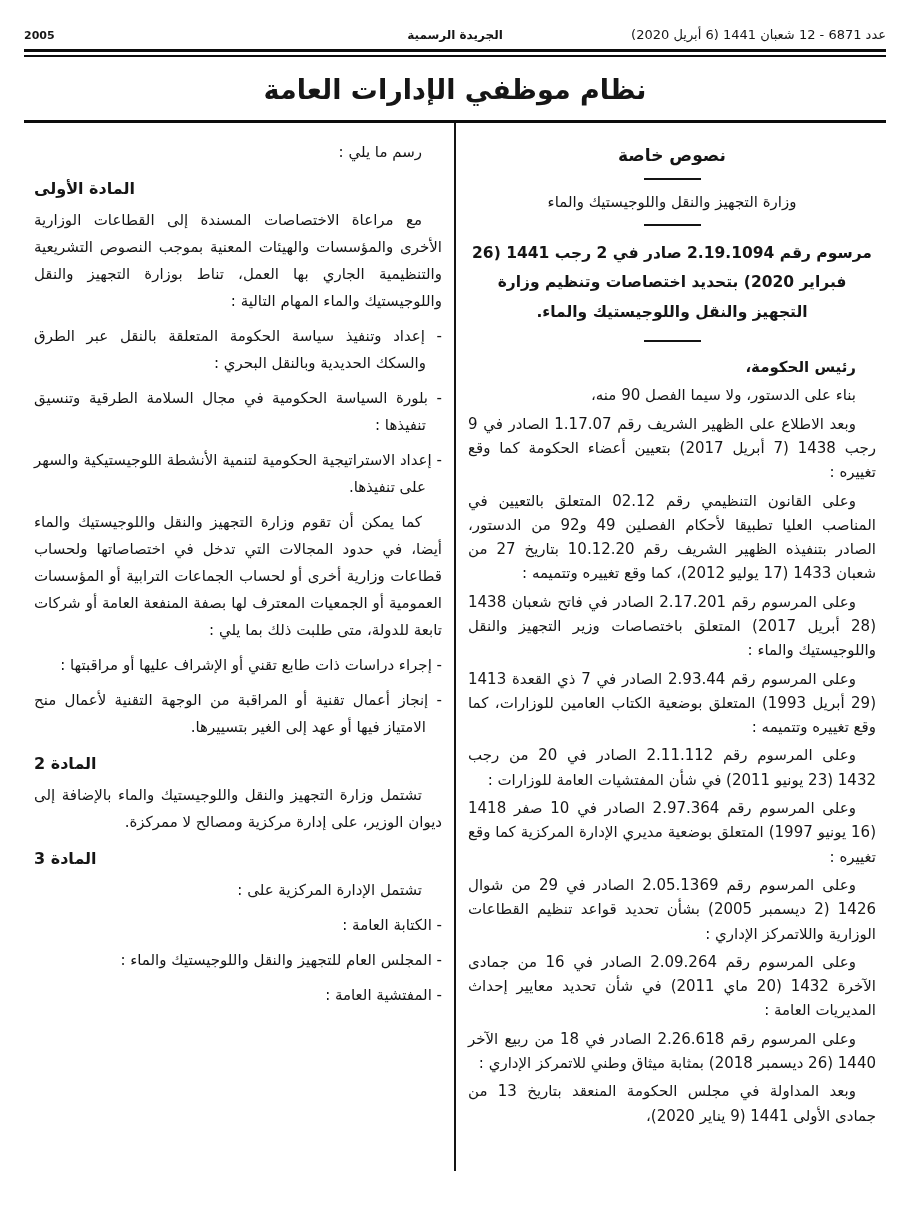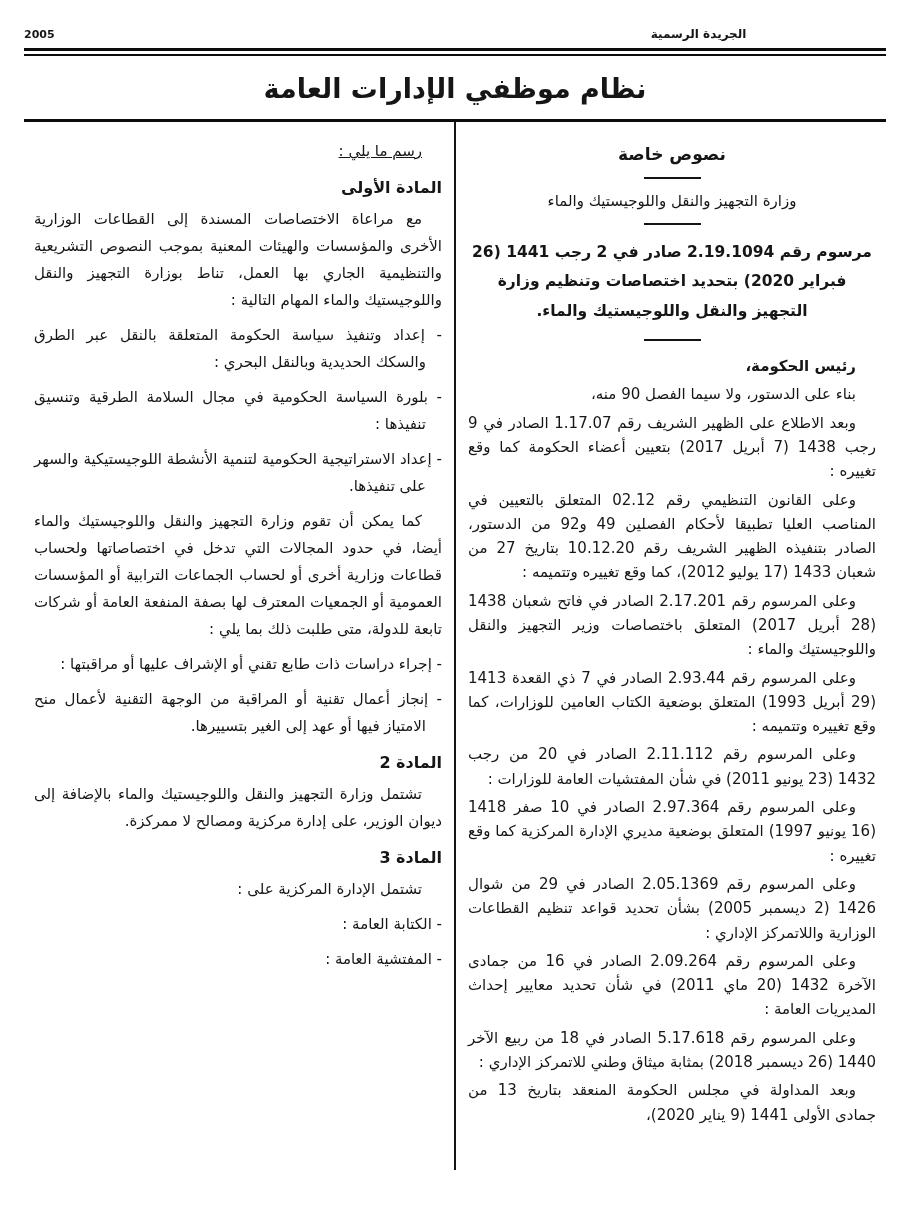--- a/index.html
+++ b/index.html
@@ -70,42 +70,43 @@
   .para {
     font-size: 15px;
     line-height: 1.62;
     text-align: justify;
     text-indent: 20px;
     margin: 4px 0;
   }
   .para.plain { text-align: right; }
   
   .col-left .para { line-height: 1.8; margin: 7px 0; }
-  .col-left .intro { margin-top: 12px; text-decoration: underline; }
+  .col-left .intro { margin-top: 12px; }
   .article-heading {
-    text-align: right;
+    text-align: left;
     font-size: 16px;
     font-weight: bold;
     margin: 13px 0 9px 0;
   }
   .bullet {
     font-size: 15px;
     line-height: 1.8;
     text-align: justify;
     padding-right: 16px;
     text-indent: -16px;
     margin: 8px 0;
   }
 </style>
 </head>
 <body>
 
 <div class="page">
 
   <header class="header">
+    <div class="h-issue">عدد 6871 - 12 شعبان 1441 (6 أبريل 2020)</div>
     <div class="h-title">الجريدة الرسمية</div>
     <div class="h-page">2005</div>
   </header>
 
   <div class="double-rule"></div>
 
   <h1 class="main-title">نظام موظفي الإدارات العامة</h1>
 
   <div class="thick-rule"></div>
 
@@ -121,21 +122,21 @@
       <p class="salutation">رئيس الحكومة،</p>
       <p class="para plain">بناء على الدستور، ولا سيما الفصل 90 منه،</p>
       <p class="para">وبعد الاطلاع على الظهير الشريف رقم 1.17.07 الصادر في 9 رجب 1438 (7 أبريل 2017) بتعيين أعضاء الحكومة كما وقع تغييره :</p>
       <p class="para">وعلى القانون التنظيمي رقم 02.12 المتعلق بالتعيين في المناصب العليا تطبيقا لأحكام الفصلين 49 و92 من الدستور، الصادر بتنفيذه الظهير الشريف رقم 10.12.20 بتاريخ 27 من شعبان 1433 (17 يوليو 2012)، كما وقع تغييره وتتميمه :</p>
       <p class="para">وعلى المرسوم رقم 2.17.201 الصادر في فاتح شعبان 1438 (28 أبريل 2017) المتعلق باختصاصات وزير التجهيز والنقل واللوجيستيك والماء :</p>
       <p class="para">وعلى المرسوم رقم 2.93.44 الصادر في 7 ذي القعدة 1413 (29 أبريل 1993) المتعلق بوضعية الكتاب العامين للوزارات، كما وقع تغييره وتتميمه :</p>
       <p class="para">وعلى المرسوم رقم 2.11.112 الصادر في 20 من رجب 1432 (23 يونيو 2011) في شأن المفتشيات العامة للوزارات :</p>
       <p class="para">وعلى المرسوم رقم 2.97.364 الصادر في 10 صفر 1418 (16 يونيو 1997) المتعلق بوضعية مديري الإدارة المركزية كما وقع تغييره :</p>
       <p class="para">وعلى المرسوم رقم 2.05.1369 الصادر في 29 من شوال 1426 (2 ديسمبر 2005) بشأن تحديد قواعد تنظيم القطاعات الوزارية واللاتمركز الإداري :</p>
       <p class="para">وعلى المرسوم رقم 2.09.264 الصادر في 16 من جمادى الآخرة 1432 (20 ماي 2011) في شأن تحديد معايير إحداث المديريات العامة :</p>
-      <p class="para">وعلى المرسوم رقم 5.17.618 الصادر في 18 من ربيع الآخر 1440 (26 ديسمبر 2018) بمثابة ميثاق وطني للاتمركز الإداري :</p>
+      <p class="para">وعلى المرسوم رقم 2.26.618 الصادر في 18 من ربيع الآخر 1440 (26 ديسمبر 2018) بمثابة ميثاق وطني للاتمركز الإداري :</p>
       <p class="para">وبعد المداولة في مجلس الحكومة المنعقد بتاريخ 13 من جمادى الأولى 1441 (9 يناير 2020)،</p>
     </section>
 
     <section class="col col-left">
       <p class="para plain intro">رسم ما يلي :</p>
 
       <h3 class="article-heading">المادة الأولى</h3>
       <p class="para">مع مراعاة الاختصاصات المسندة إلى القطاعات الوزارية الأخرى والمؤسسات والهيئات المعنية بموجب النصوص التشريعية والتنظيمية الجاري بها العمل، تناط بوزارة التجهيز والنقل واللوجيستيك والماء المهام التالية :</p>
       <p class="bullet">- إعداد وتنفيذ سياسة الحكومة المتعلقة بالنقل عبر الطرق والسكك الحديدية وبالنقل البحري :</p>
       <p class="bullet">- بلورة السياسة الحكومية في مجال السلامة الطرقية وتنسيق تنفيذها :</p>
@@ -143,17 +144,18 @@
       <p class="para">كما يمكن أن تقوم وزارة التجهيز والنقل واللوجيستيك والماء أيضا، في حدود المجالات التي تدخل في اختصاصاتها ولحساب قطاعات وزارية أخرى أو لحساب الجماعات الترابية أو المؤسسات العمومية أو الجمعيات المعترف لها بصفة المنفعة العامة أو شركات تابعة للدولة، متى طلبت ذلك بما يلي :</p>
       <p class="bullet">- إجراء دراسات ذات طابع تقني أو الإشراف عليها أو مراقبتها :</p>
       <p class="bullet">- إنجاز أعمال تقنية أو المراقبة من الوجهة التقنية لأعمال منح الامتياز فيها أو عهد إلى الغير بتسييرها.</p>
 
       <h3 class="article-heading">المادة 2</h3>
       <p class="para">تشتمل وزارة التجهيز والنقل واللوجيستيك والماء بالإضافة إلى ديوان الوزير، على إدارة مركزية ومصالح لا ممركزة.</p>
 
       <h3 class="article-heading">المادة 3</h3>
       <p class="para plain">تشتمل الإدارة المركزية على :</p>
       <p class="bullet">- الكتابة العامة :</p>
+      <p class="bullet">- المجلس العام للتجهيز والنقل واللوجيستيك والماء :</p>
       <p class="bullet">- المفتشية العامة :</p>
     </section>
 
   </div>
 </div>
 
 </body></html>

